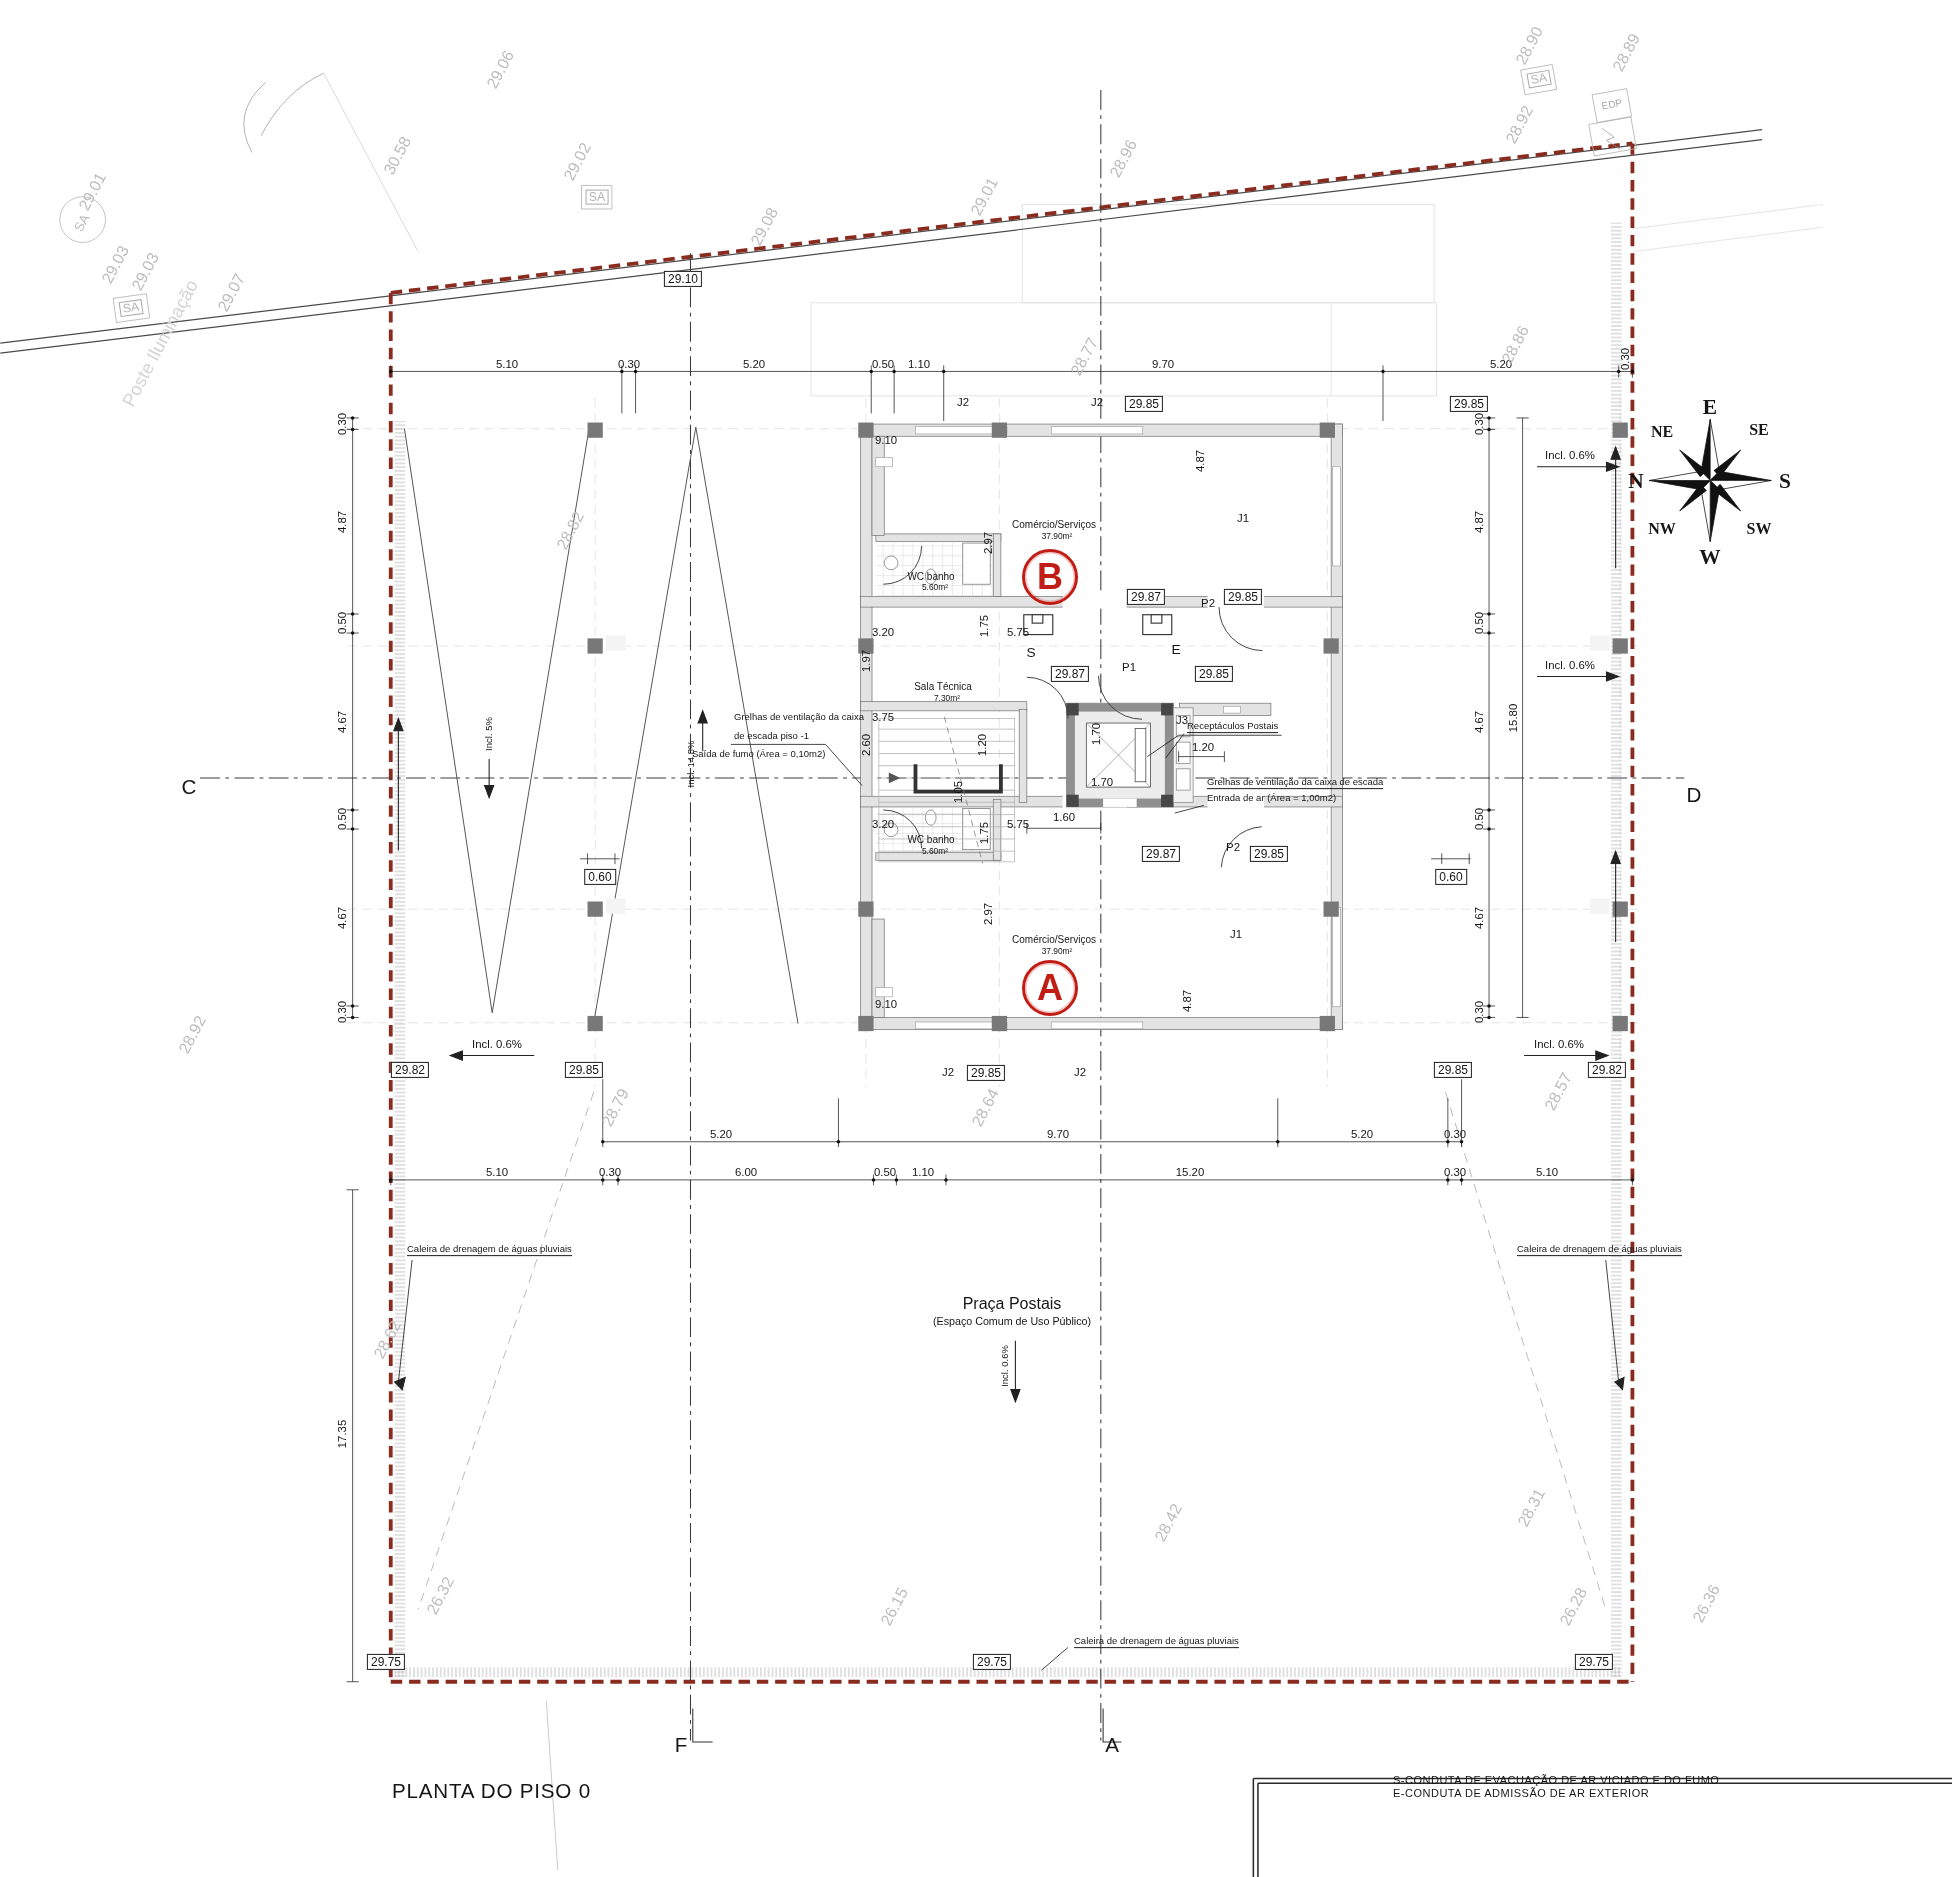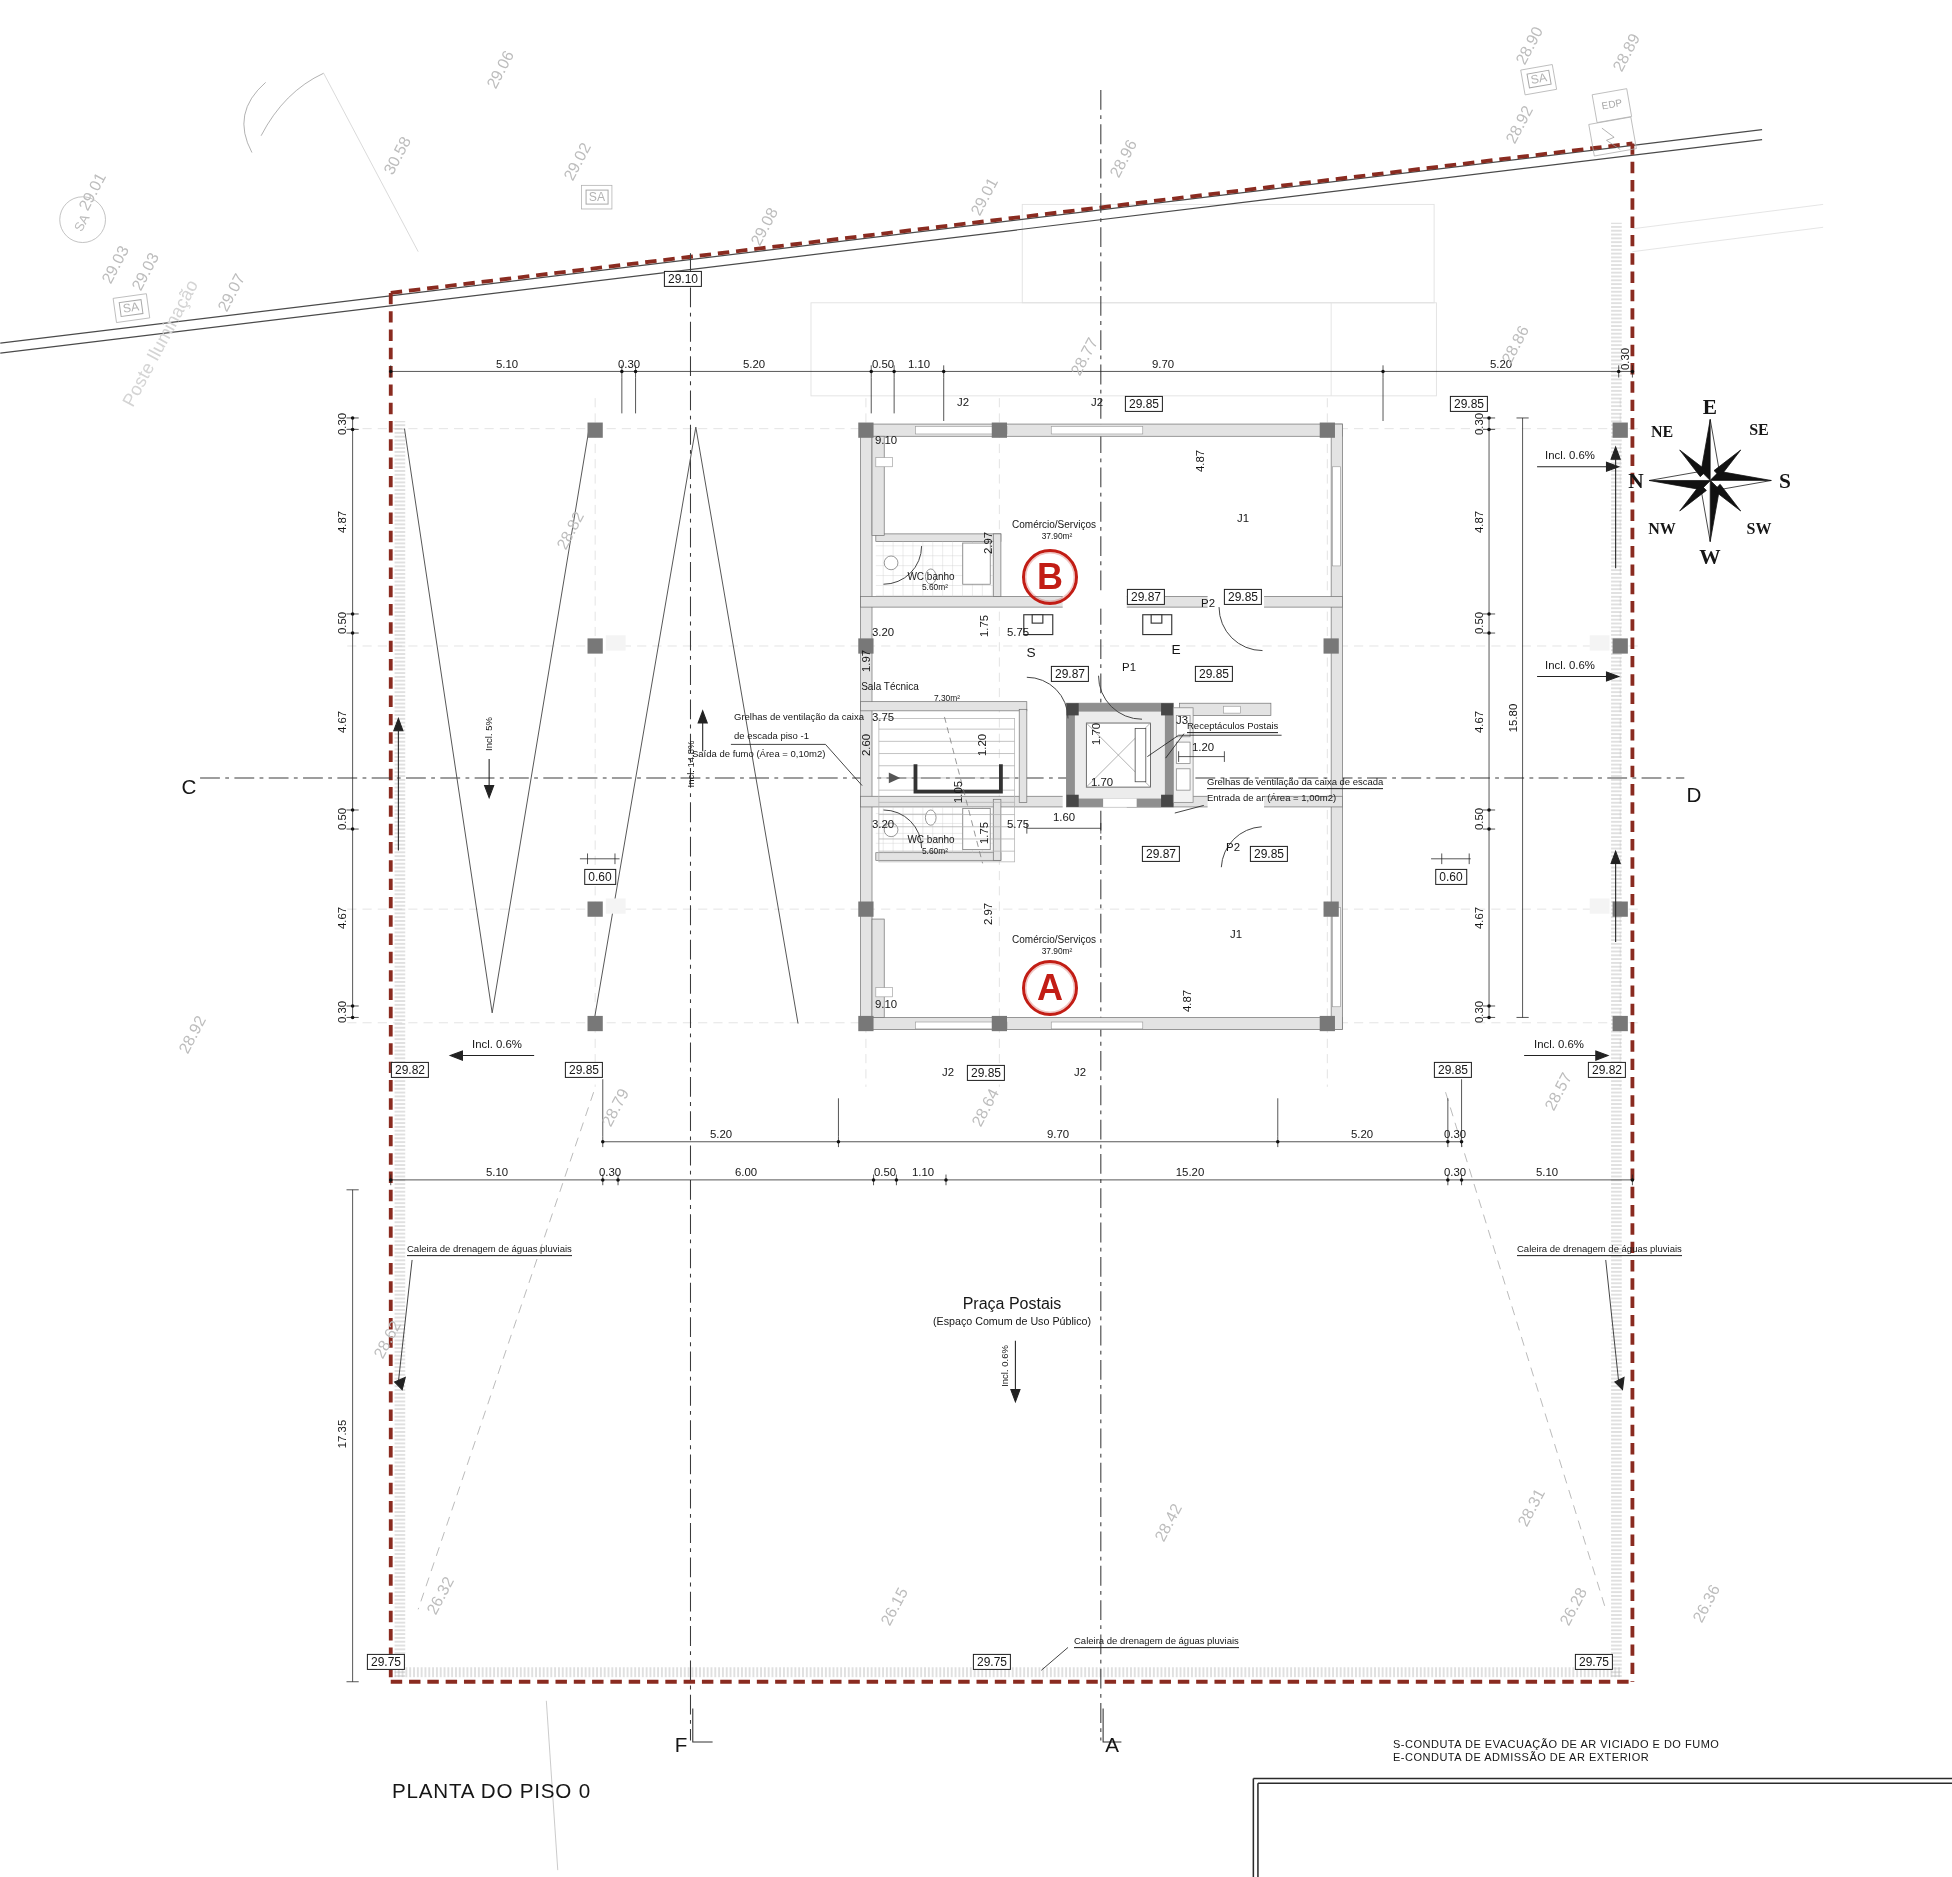--- a/index.html
+++ b/index.html
@@ -13,21 +13,21 @@
   .t.svs{color:#d4d4d4;font-size:15.3px;transform:translate(-50%,-50%) rotate(-62deg);}
   .t.box{border:1.1px solid #1d1d1d;background:#fff;padding:0.8px 3.1px;font-size:12px;}
   .t.sm{font-size:9.5px;}
   .t.ul{border-bottom:0.8px solid #1d1d1d;padding-bottom:0.8px;}
   .t.tag{font-size:11.4px;}
   .t.axis{font-size:20.6px;}
   .t.comp{font-family:"Liberation Serif",serif;font-weight:bold;font-size:16px;}
   .t.compBig{font-family:"Liberation Serif",serif;font-weight:bold;font-size:21.4px;}
   .t.satag{border:0.8px solid #a9a9a9;color:#b3b3b3;background:#fff;padding:0 2.3px;font-size:12.2px;}
   .t.title{font-size:20.6px;letter-spacing:0.8px;}
-  .t.legend{font-size:11px;letter-spacing:0.5px;}
+  .t.legend{font-size:11px;letter-spacing:0.5px;margin-top:36px;}
   .t.room{font-size:10px;}
   .t.area{font-size:8.4px;}
   .t.plaza{font-size:16px;}
   .t.plazasub{font-size:10.7px;}
   .badge{position:absolute;transform:translate(-50%,-50%);width:50px;height:50px;border:3.8px solid #c21d15;
          border-radius:50%;display:flex;align-items:center;justify-content:center;
          font-size:36px;font-weight:bold;color:#c21d15;background:rgba(255,255,255,.0);
          box-shadow:0 0 0 1.5px rgba(194,29,21,.25) inset;}
 </style>
 </head>
@@ -371,21 +371,21 @@
 <div class="badge" style="left:1050px;top:577px">B</div>
 <div class="badge" style="left:1050px;top:988px">A</div>
 <div class="t room" style="left:1054px;top:525px">Comércio/Serviços</div>
 <div class="t area" style="left:1057px;top:536px">37.90m²</div>
 <div class="t room" style="left:1054px;top:940px">Comércio/Serviços</div>
 <div class="t area" style="left:1057px;top:951px">37.90m²</div>
 <div class="t room" style="left:931px;top:577px">WC banho</div>
 <div class="t area" style="left:935px;top:587px">5.60m²</div>
 <div class="t room" style="left:931px;top:840px">WC banho</div>
 <div class="t area" style="left:935px;top:851px">5.60m²</div>
-<div class="t room" style="left:890px;top:687px">Sala Técnica</div>
+<div class="t room" style="left:943px;top:687px">Sala Técnica</div>
 <div class="t area" style="left:947px;top:698px">7.30m²</div>
 
 <div class="t" style="left:1031px;top:653px;font-size:13.7px">S</div>
 <div class="t" style="left:1176px;top:650px;font-size:13.7px">E</div>
 
 <div class="t plaza" style="left:1012px;top:1304px">Praça Postais</div>
 <div class="t plazasub" style="left:1012px;top:1322px">(Espaço Comum de Uso Público)</div>
 <div class="t sm rot" style="left:1005px;top:1366px">Incl. 0.6%</div>
 
 <div class="t sm rot" style="left:489px;top:734px">Incl. 5%</div>

